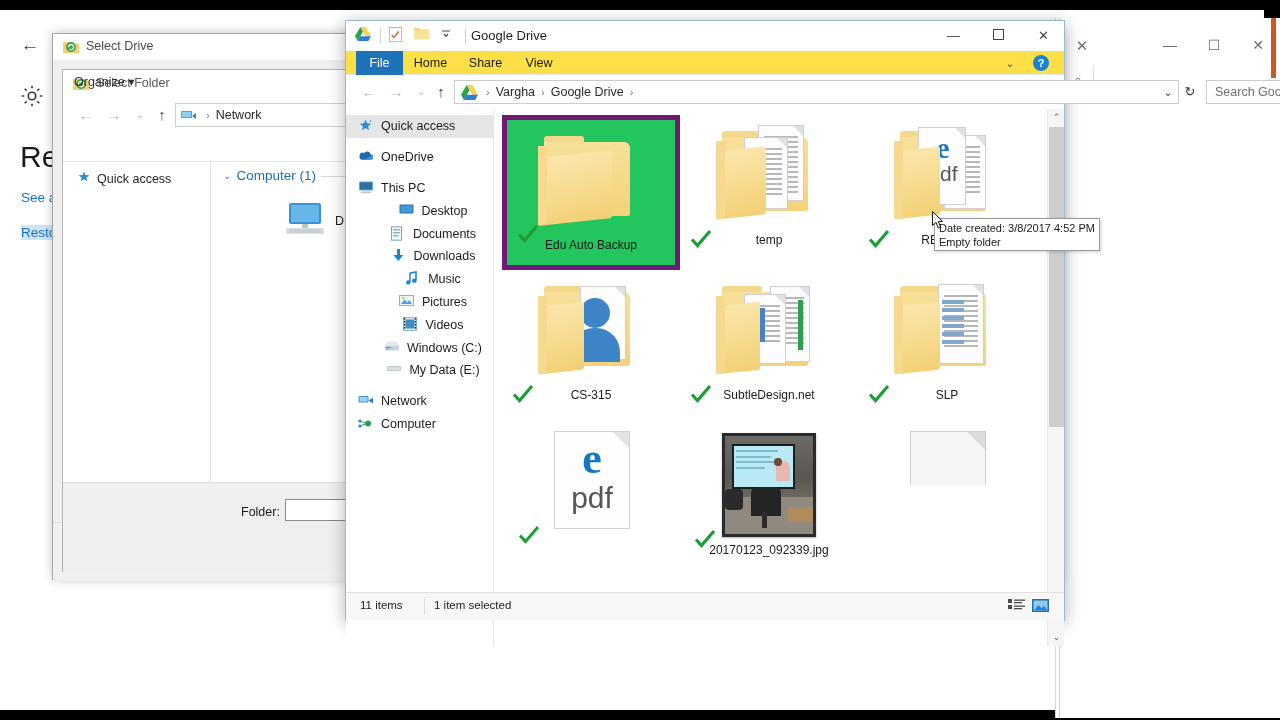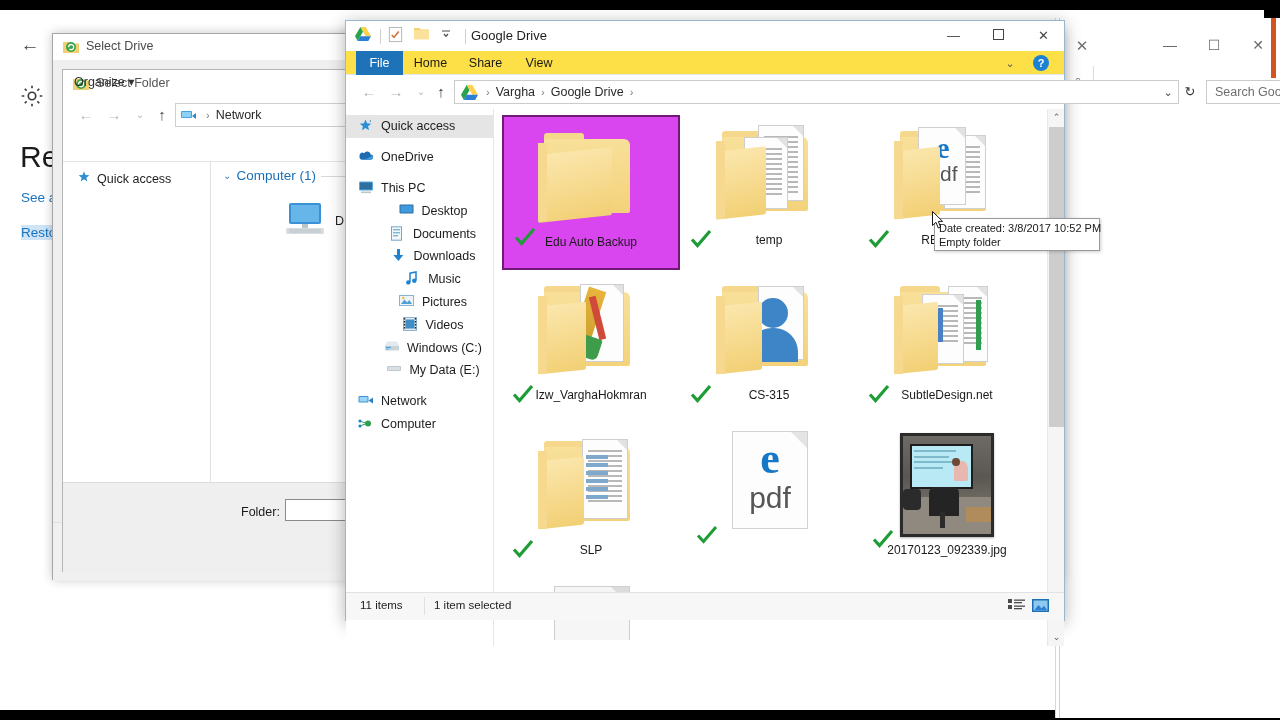--- a/index.html
+++ b/index.html
@@ -249,21 +249,21 @@
   }
   #file-grid {
     position:absolute; left:0; top:0; right:18px; bottom:0; padding:6px 0 0 8px;
     display:flex; flex-wrap:wrap; align-content:flex-start;
   }
   .file-cell {
     width:178px; height:155px; position:relative;
     display:flex; flex-direction:column; align-items:center; justify-content:flex-start;
   }
   .file-cell.selected .thumb-wrap { }
-  .file-cell.selected { background:#d946ef; border:2px solid #701a75; }
+  .file-cell.selected { background:#22c55e; border:5px solid #701a75; }
   .thumb-wrap {
     width:110px; height:112px; position:relative; margin-top:4px;
   }
   .file-label {
     font-size:12px; color:#1a1a1a; text-align:center; line-height:14px;
     max-width:168px; margin-top:2px; word-break:break-all;
   }
   .sync-check {
     position:absolute; left:10px; bottom:20px; width:22px; height:22px; z-index:6;
   }
@@ -797,40 +797,20 @@
             <div class="folder-front" style="width:46px;"></div>
           </div>
           <div class="sync-check">
             <svg class="check-svg" viewBox="0 0 22 22">
                 <path d="M2 11.5l5.5 6L20 3" fill="none" stroke="#1e9c35" stroke-width="3.2"></path>
               </svg>
           </div>
           <div class="file-label">RESUME</div>
         </div>
 
-        <div class="file-cell">
-          <div class="thumb-wrap">
-            <div class="sheet" style="left:44px;top:10px;width:44px;height:78px;">
-              <span class="corner"></span>
-            </div>
-            <div style="position:absolute;left:44px;top:14px;width:18px;height:56px;background:linear-gradient(180deg,#e8b43c,#caa02e);transform:rotate(18deg);z-index:3;"></div>
-            <div style="position:absolute;left:40px;top:62px;width:24px;height:22px;background:#3e9c4a;transform:rotate(18deg);z-index:3;border-radius:2px 2px 6px 6px;"></div>
-            <div style="position:absolute;left:58px;top:22px;width:7px;height:44px;background:#d04a3a;transform:rotate(-14deg);z-index:3;"></div>
-            <div class="folder-tab"></div>
-            <div class="folder-back"></div>
-            <div class="folder-spine"></div>
-            <div class="folder-front" style="width:48px;"></div>
-          </div>
-          <div class="sync-check">
-            <svg class="check-svg" viewBox="0 0 22 22">
-                <path d="M2 11.5l5.5 6L20 3" fill="none" stroke="#1e9c35" stroke-width="3.2"></path>
-              </svg>
-          </div>
-          <div class="file-label">Izw_VarghaHokmran</div>
-        </div>
 
         <div class="file-cell">
           <div class="thumb-wrap">
             <div class="sheet" style="left:44px;top:12px;width:46px;height:74px;">
                 <span class="corner"></span>
               </div>
             <div style="position:absolute;left:44px;top:24px;width:30px;height:30px;border-radius:50%;background:#3d85c6;z-index:4;"></div>
             <div style="position:absolute;left:34px;top:54px;width:50px;height:34px;border-radius:24px 24px 0 0;background:#3d85c6;z-index:4;"></div>
             <div class="folder-tab"></div>
             <div class="folder-back"></div>
@@ -1011,21 +991,21 @@
     <div class="view-btn" id="view-large">
       <svg width="20" height="18" viewBox="0 0 20 18">
         <rect x="1" y="2" width="17" height="13" fill="#1d6fb5"></rect>
         <rect x="2.5" y="3.5" width="14" height="10" fill="#8ec9ef"></rect>
         <path d="M3.5 13l4-5 3 3.4 2.5-2.6 3 4.2z" fill="#2b7fd4"></path>
       </svg>
     </div>
   </div>
 
   <div id="tooltip">
-    <div>Date created: 3/8/2017 10:52 PM</div>
+    <div>Date created: 3/8/2017 4:52 PM</div>
     <div>Empty folder</div>
   </div>
   <div id="cursor">
     <svg width="12" height="19" viewBox="0 0 12 19">
       <path d="M0.5 0.5L0.5 14.5L4 11.3L6.3 17L8.6 16L6.3 10.4L10.6 10.4z" fill="#fff" stroke="#1a1a1a" stroke-width="1"></path>
     </svg>
   </div>
 </div>
 
 </body></html>

